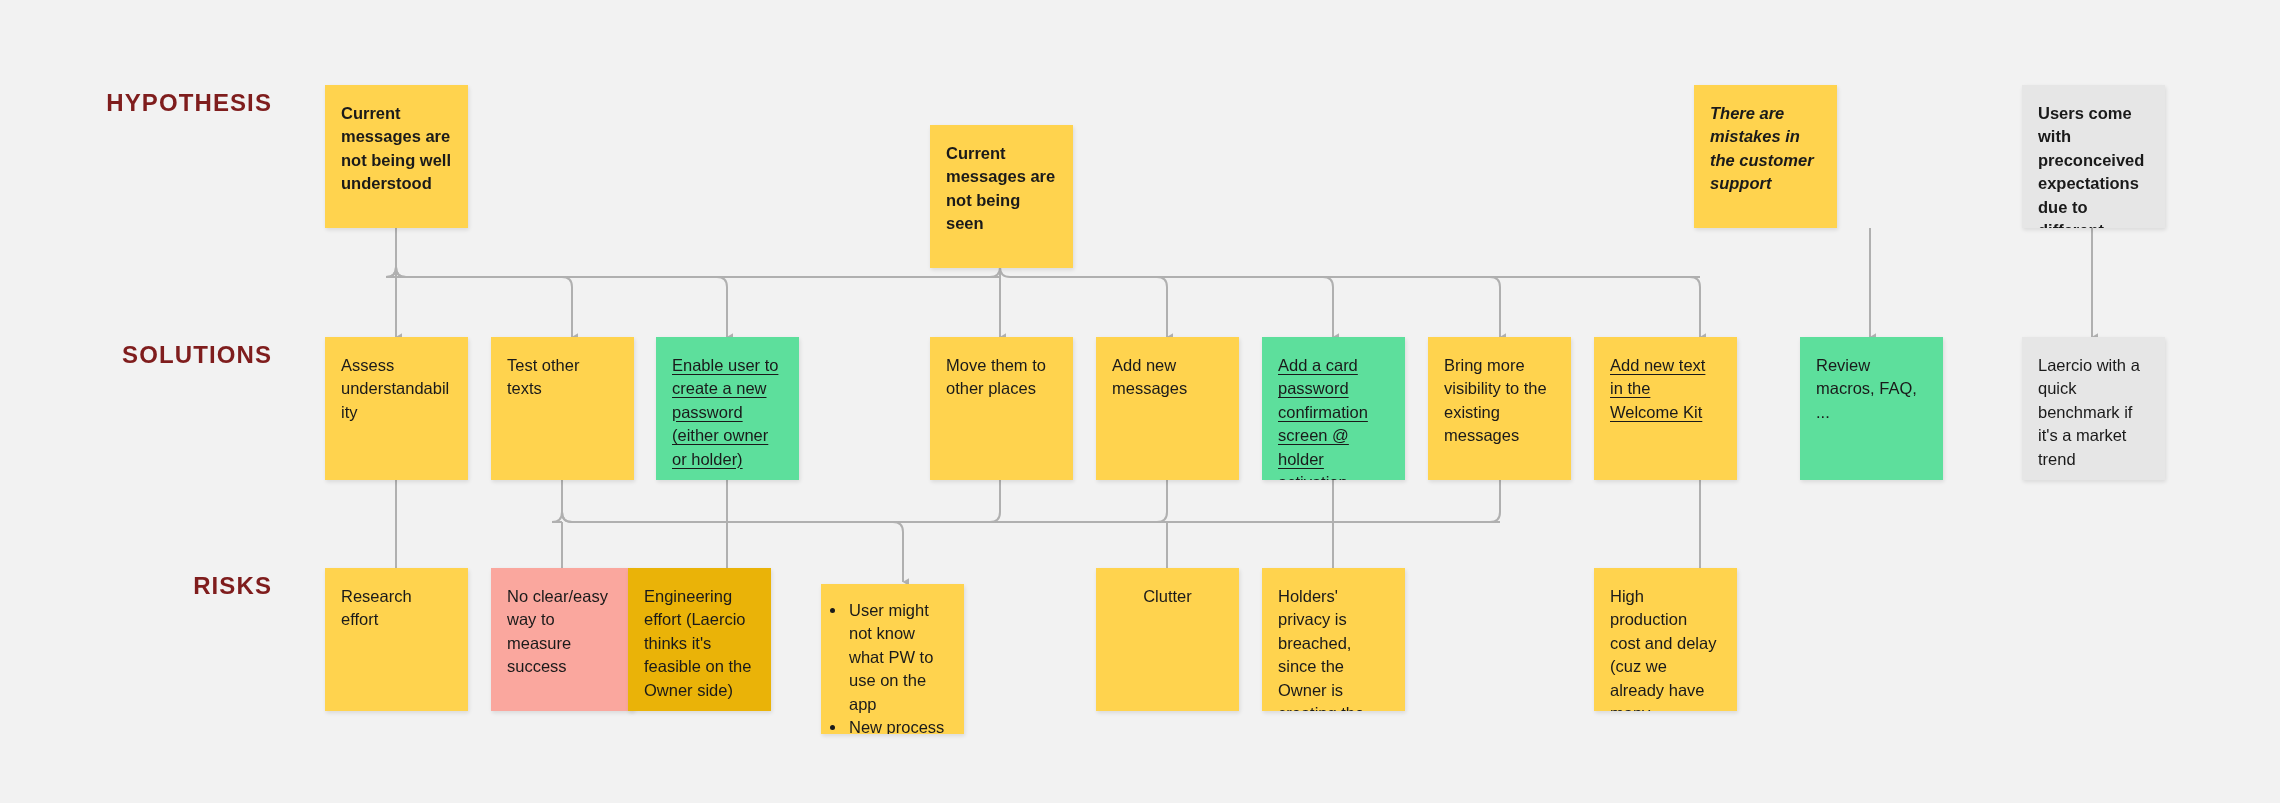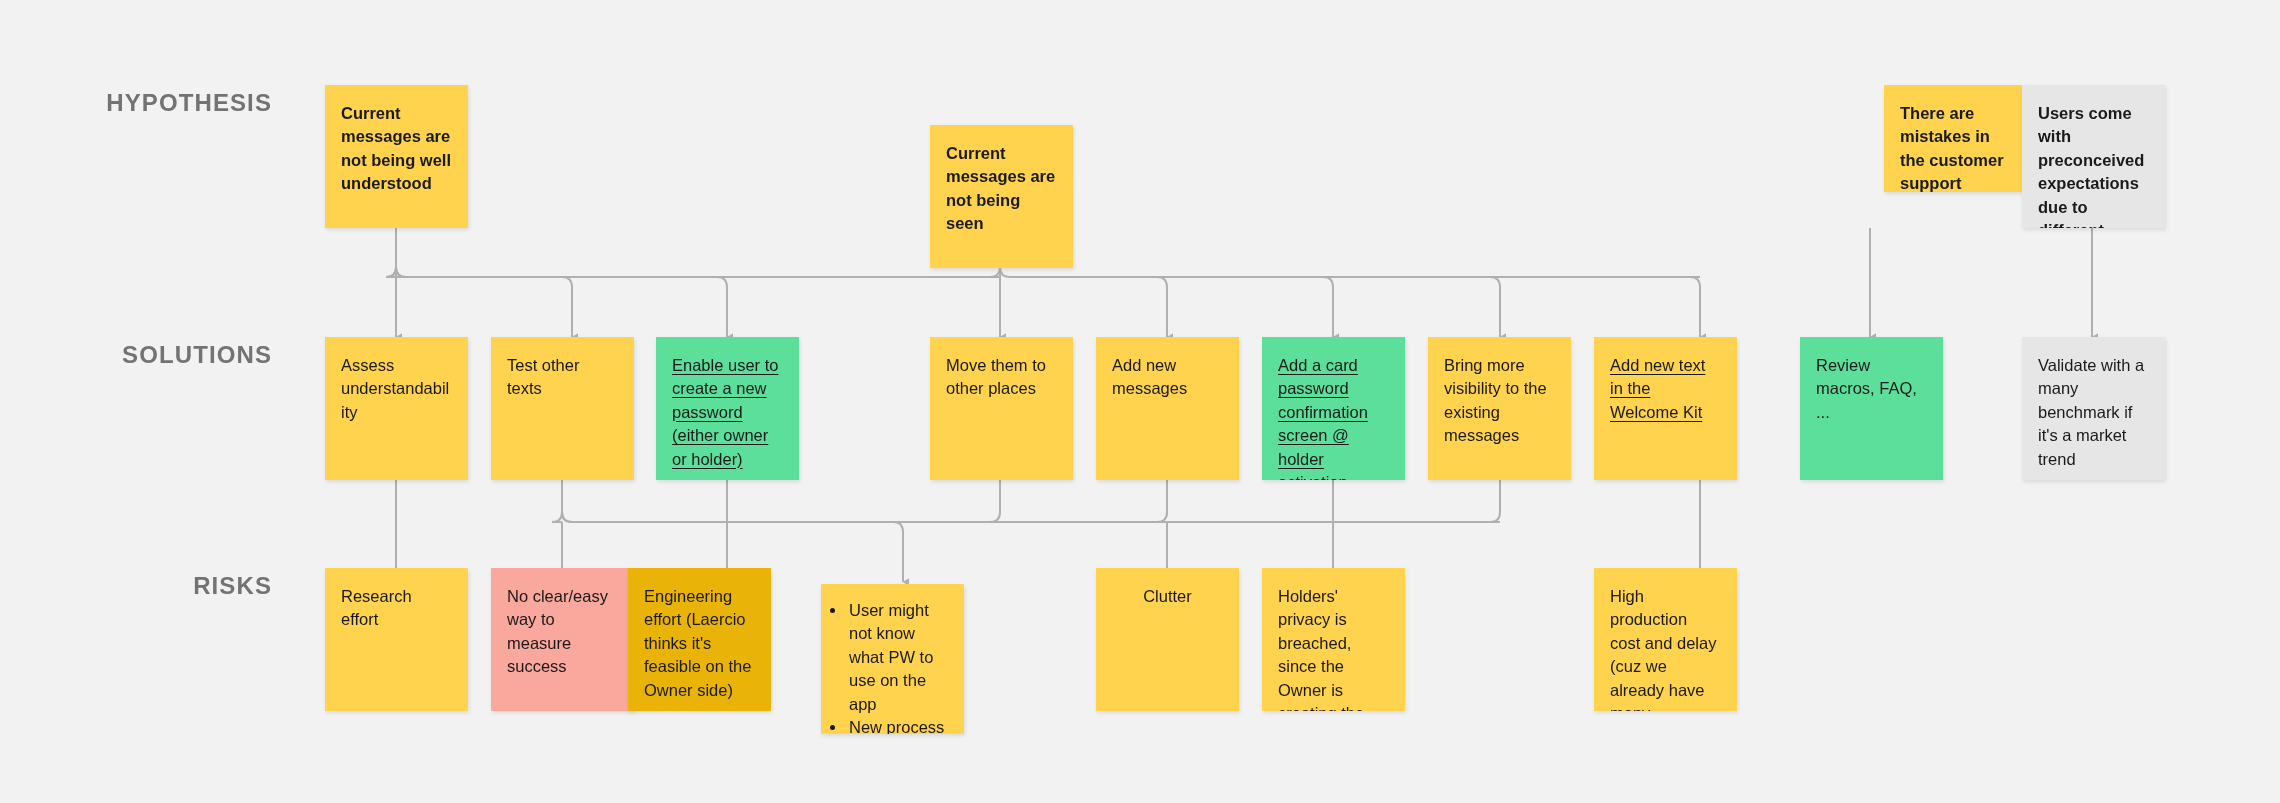--- a/index.html
+++ b/index.html
@@ -21,21 +21,21 @@
     inset: 0;
     width: 2280px;
     height: 803px;
   }
   
   .row-label {
     position: absolute;
     font-size: 24px;
     font-weight: bold;
     letter-spacing: 1.1px;
-    color: #737373;
+    color: #7f1d1d;
     white-space: nowrap;
     text-align: right;
     transform: translateY(-50%);
   }
   
   .card {
     position: absolute;
     box-sizing: border-box;
     padding: 17px 16px 12px 16px;
     font-size: 16.5px;
@@ -131,21 +131,21 @@
   <div class="row-label" style="left:72px; top:103px; width:200px;">HYPOTHESIS</div>
   <div class="row-label" style="left:72px; top:355px; width:200px;">SOLUTIONS</div>
   <div class="row-label" style="left:72px; top:586px; width:200px;">RISKS</div>
 
   <div class="card bold" style="left:325px; top:85px; width:143px; height:143px; background:#ffd34e;">
     <span class="txt">Current messages are not being well understood</span>
   </div>
   <div class="card bold" style="left:930px; top:85px; width:143px; height:143px; background:#ffd34e;margin-top:40px;">
     <span class="txt">Current messages are not being seen</span>
   </div>
-  <div class="card bold" style="left:1884px; top:85px; width:143px; height:107px; background:#ffd34e;">
+  <div class="card bold" style="left:1694px; top:85px; width:143px; height:143px; background:#ffd34e;font-style:italic;">
     <span class="txt">There are mistakes in the customer support</span>
   </div>
   <div class="card bold" style="left:2022px; top:85px; width:143px; height:143px; background:#e6e6e6;">
     <span class="txt">Users come with preconceived expectations due to different approaches from competitors</span>
   </div>
 
   <div class="card" style="left:325px; top:337px; width:143px; height:143px; background:#ffd34e;">
     <span class="txt">Assess understandability</span>
   </div>
   <div class="card" style="left:491px; top:337px; width:143px; height:143px; background:#ffd34e;">
@@ -166,21 +166,21 @@
   <div class="card" style="left:1428px; top:337px; width:143px; height:143px; background:#ffd34e;">
     <span class="txt">Bring more visibility to the existing messages</span>
   </div>
   <div class="card underline" style="left:1594px; top:337px; width:143px; height:143px; background:#ffd34e;">
     <span class="txt">Add new text in the Welcome Kit</span>
   </div>
   <div class="card" style="left:1800px; top:337px; width:143px; height:143px; background:#5ddf9c;">
     <span class="txt">Review macros, FAQ, ...</span>
   </div>
   <div class="card" style="left:2022px; top:337px; width:143px; height:143px; background:#e6e6e6;">
-    <span class="txt">Validate with a many benchmark if it's a market trend</span>
+    <span class="txt">Laercio with a quick benchmark if it's a market trend</span>
   </div>
 
   <div class="card" style="left:325px; top:568px; width:143px; height:143px; background:#ffd34e;">
     <span class="txt">Research effort</span>
   </div>
   <div class="card" style="left:491px; top:568px; width:143px; height:143px; background:#faa79e;">
     <span class="txt">No clear/easy way to measure success</span>
   </div>
   <div class="card" style="left:628px; top:568px; width:143px; height:143px; background:#eab308;">
     <span class="txt">Engineering effort (Laercio thinks it's feasible on the Owner side)</span>

